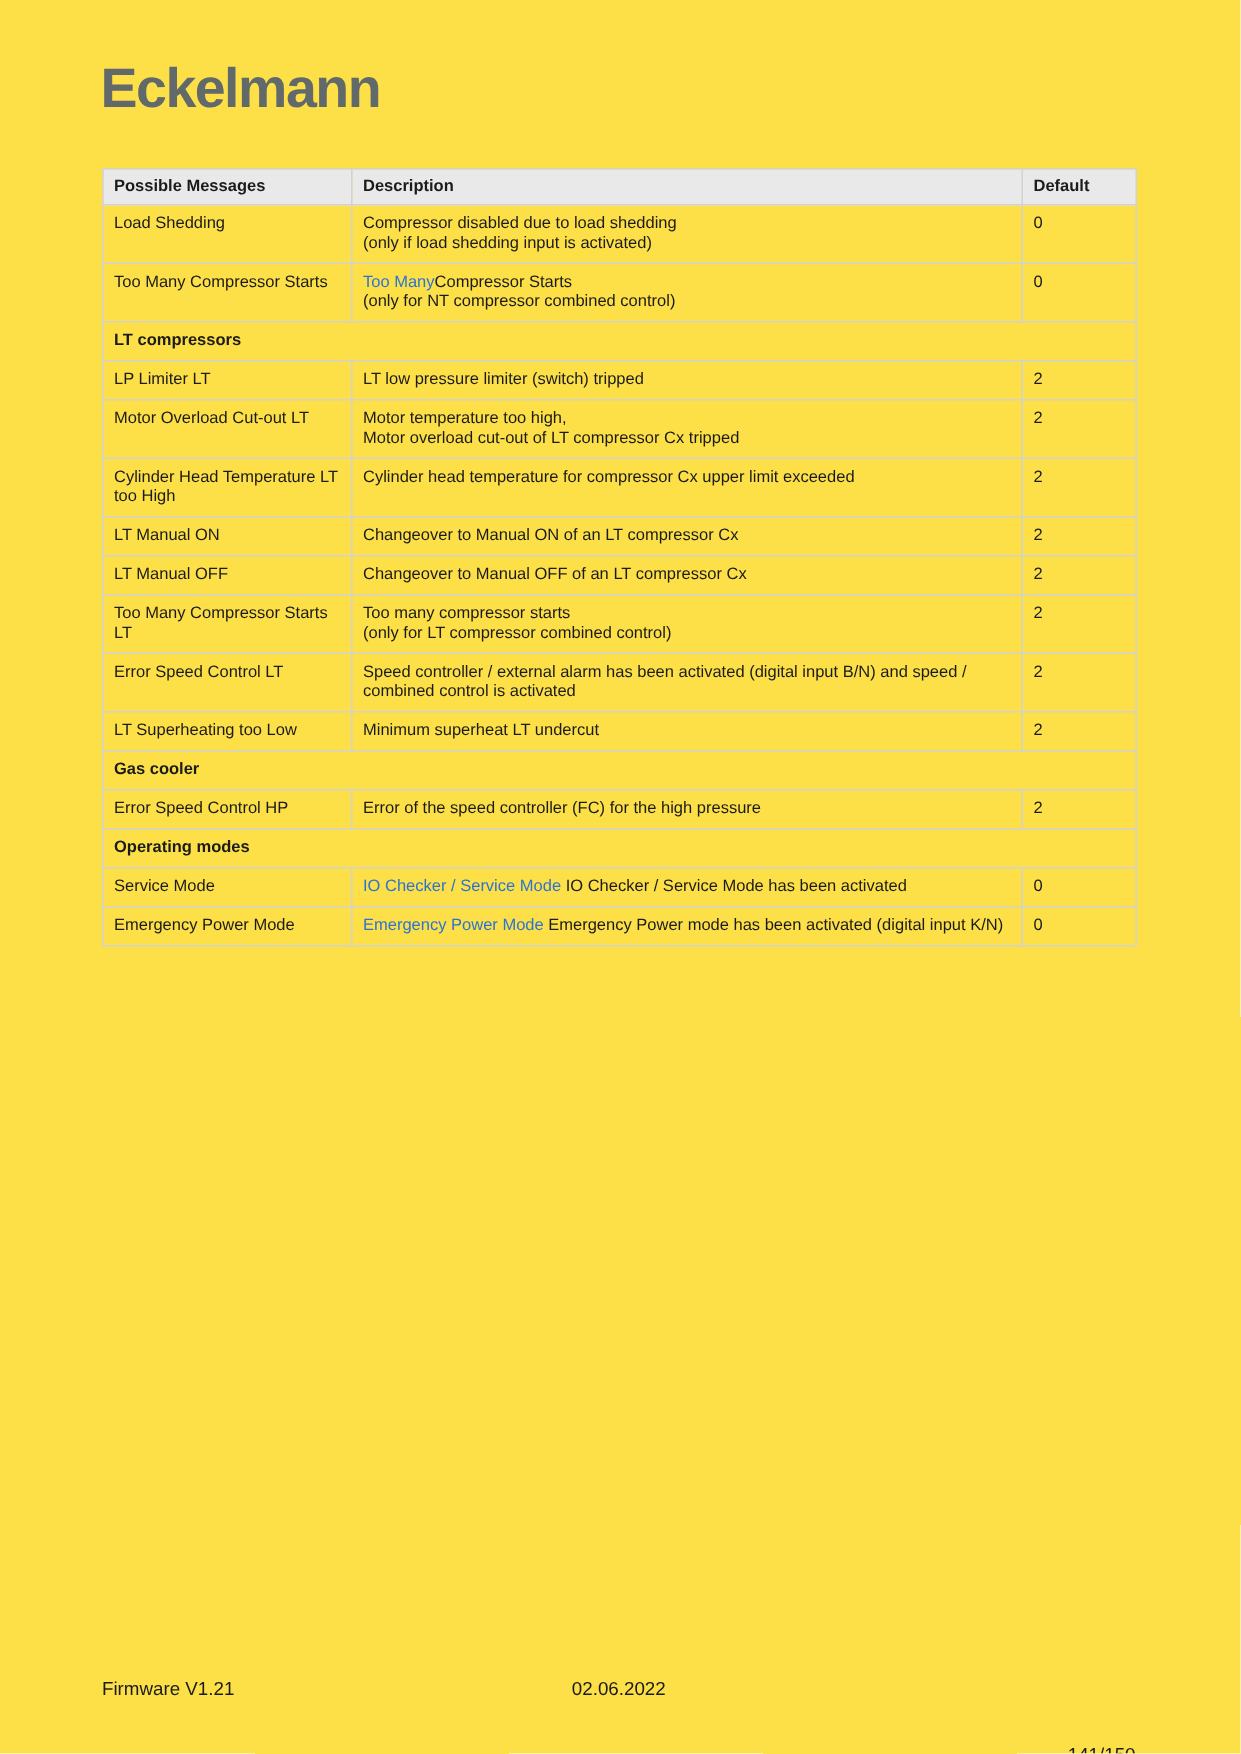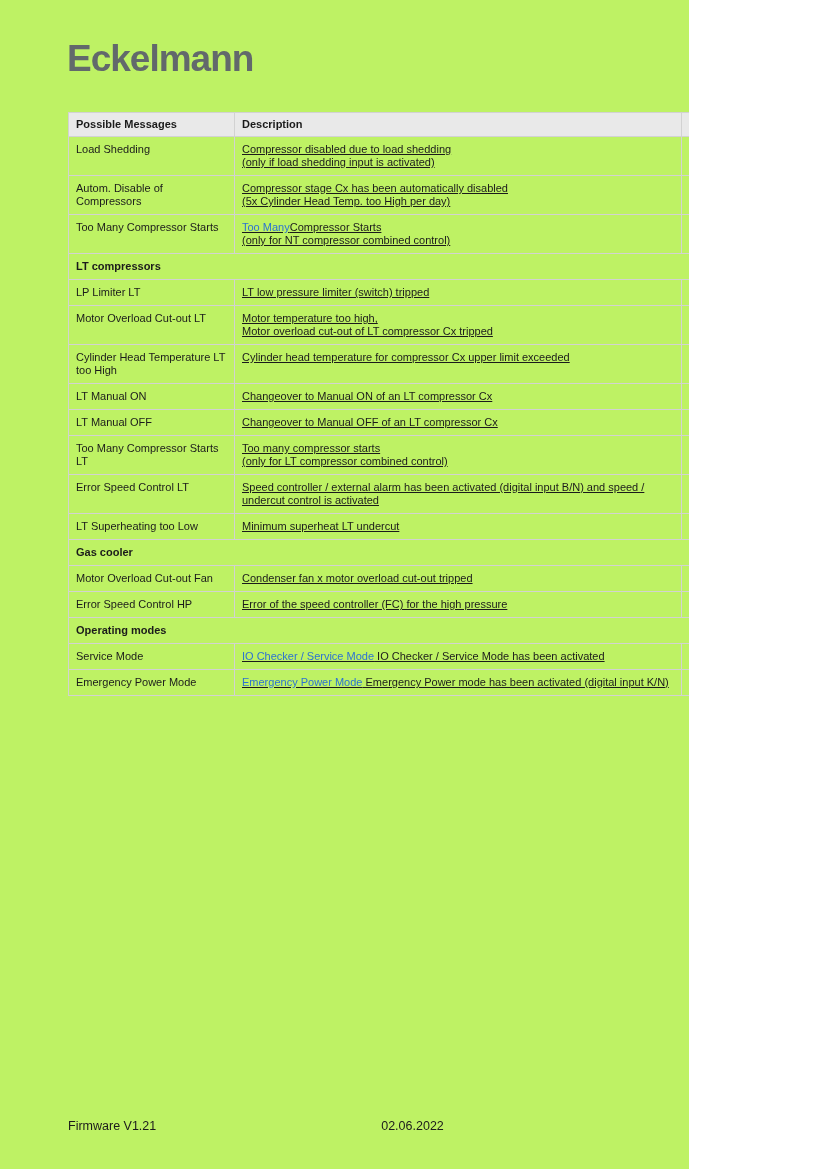--- a/index.html
+++ b/index.html
@@ -1,19 +1,19 @@
 <!DOCTYPE html>
 <html><head>
 <meta charset="utf-8">
 <style>
   html,body { margin:0; padding:0; background:#ffffff; }
   .page {
     position:relative;
-    width:689px; height:1169px;
-    background:#bef264;
+    width:827px; height:1169px;
+    background:#fde047;
     font-family:"Liberation Sans", sans-serif;
     color:#1b1b1b;
     overflow:hidden;
   }
   .logo {
     position:absolute;
     left:67px; top:38px;
     font-size:37px;
     font-weight:bold;
     color:#62696b;
@@ -40,21 +40,21 @@
     font-weight:bold;
     padding-top:5px; padding-bottom:5px;
   }
   .msg-table .col-msg  { width:166px; }
   .msg-table .col-desc { width:447px; }
   .msg-table .col-def  { width:76px; }
   .section-cell {
     font-weight:bold;
     padding-top:7px; padding-bottom:7px;
   }
-  .desc-line { min-height:13px;text-decoration:underline; }
+  .desc-line { min-height:13px; }
   .link {
     color:#2d73d2;
     cursor:pointer;
     text-decoration:none;
   }
   .footer {
     position:absolute;
     left:68px; top:1119px;
     width:689px; height:16px;
     font-size:12.5px;
@@ -87,28 +87,20 @@
     <tbody>
         <tr>
           <td>Load Shedding</td>
           <td>
             <div class="desc-line"><span>Compressor disabled due to load shedding</span></div>
             <div class="desc-line"><span>(only if load shedding input is activated)</span></div>
           </td>
           <td>0</td>
         </tr>
         <tr>
-          <td>Autom. Disable of Compressors</td>
-          <td>
-            <div class="desc-line"><span>Compressor stage Cx has been automatically disabled</span></div>
-            <div class="desc-line"><span>(5x Cylinder Head Temp. too High per day)</span></div>
-          </td>
-          <td>2</td>
-        </tr>
-        <tr>
           <td>Too Many Compressor Starts</td>
           <td>
             <div class="desc-line"><span class="link">Too Many</span><span>Compressor Starts</span></div>
             <div class="desc-line"><span>(only for NT compressor combined control)</span></div>
           </td>
           <td>0</td>
         </tr>
         <tr>
           <td colspan="3" class="section-cell">LT compressors</td>
         </tr>
@@ -153,40 +145,33 @@
           <td>
             <div class="desc-line"><span>Too many compressor starts</span></div>
             <div class="desc-line"><span>(only for LT compressor combined control)</span></div>
           </td>
           <td>2</td>
         </tr>
         <tr>
           <td>Error Speed Control LT</td>
           <td>
             <div class="desc-line"><span>Speed controller / external alarm has been activated (digital input B/N) and speed /</span></div>
-            <div class="desc-line"><span>undercut control is activated</span></div>
+            <div class="desc-line"><span>combined control is activated</span></div>
           </td>
           <td>2</td>
         </tr>
         <tr>
           <td>LT Superheating too Low</td>
           <td>
             <div class="desc-line"><span>Minimum superheat LT undercut</span></div>
           </td>
           <td>2</td>
         </tr>
         <tr>
           <td colspan="3" class="section-cell">Gas cooler</td>
-        </tr>
-        <tr>
-          <td>Motor Overload Cut-out Fan</td>
-          <td>
-            <div class="desc-line"><span>Condenser fan x motor overload cut-out tripped</span></div>
-          </td>
-          <td>2</td>
         </tr>
         <tr>
           <td>Error Speed Control HP</td>
           <td>
             <div class="desc-line"><span>Error of the speed controller (FC) for the high pressure</span></div>
           </td>
           <td>2</td>
         </tr>
         <tr>
           <td colspan="3" class="section-cell">Operating modes</td>

